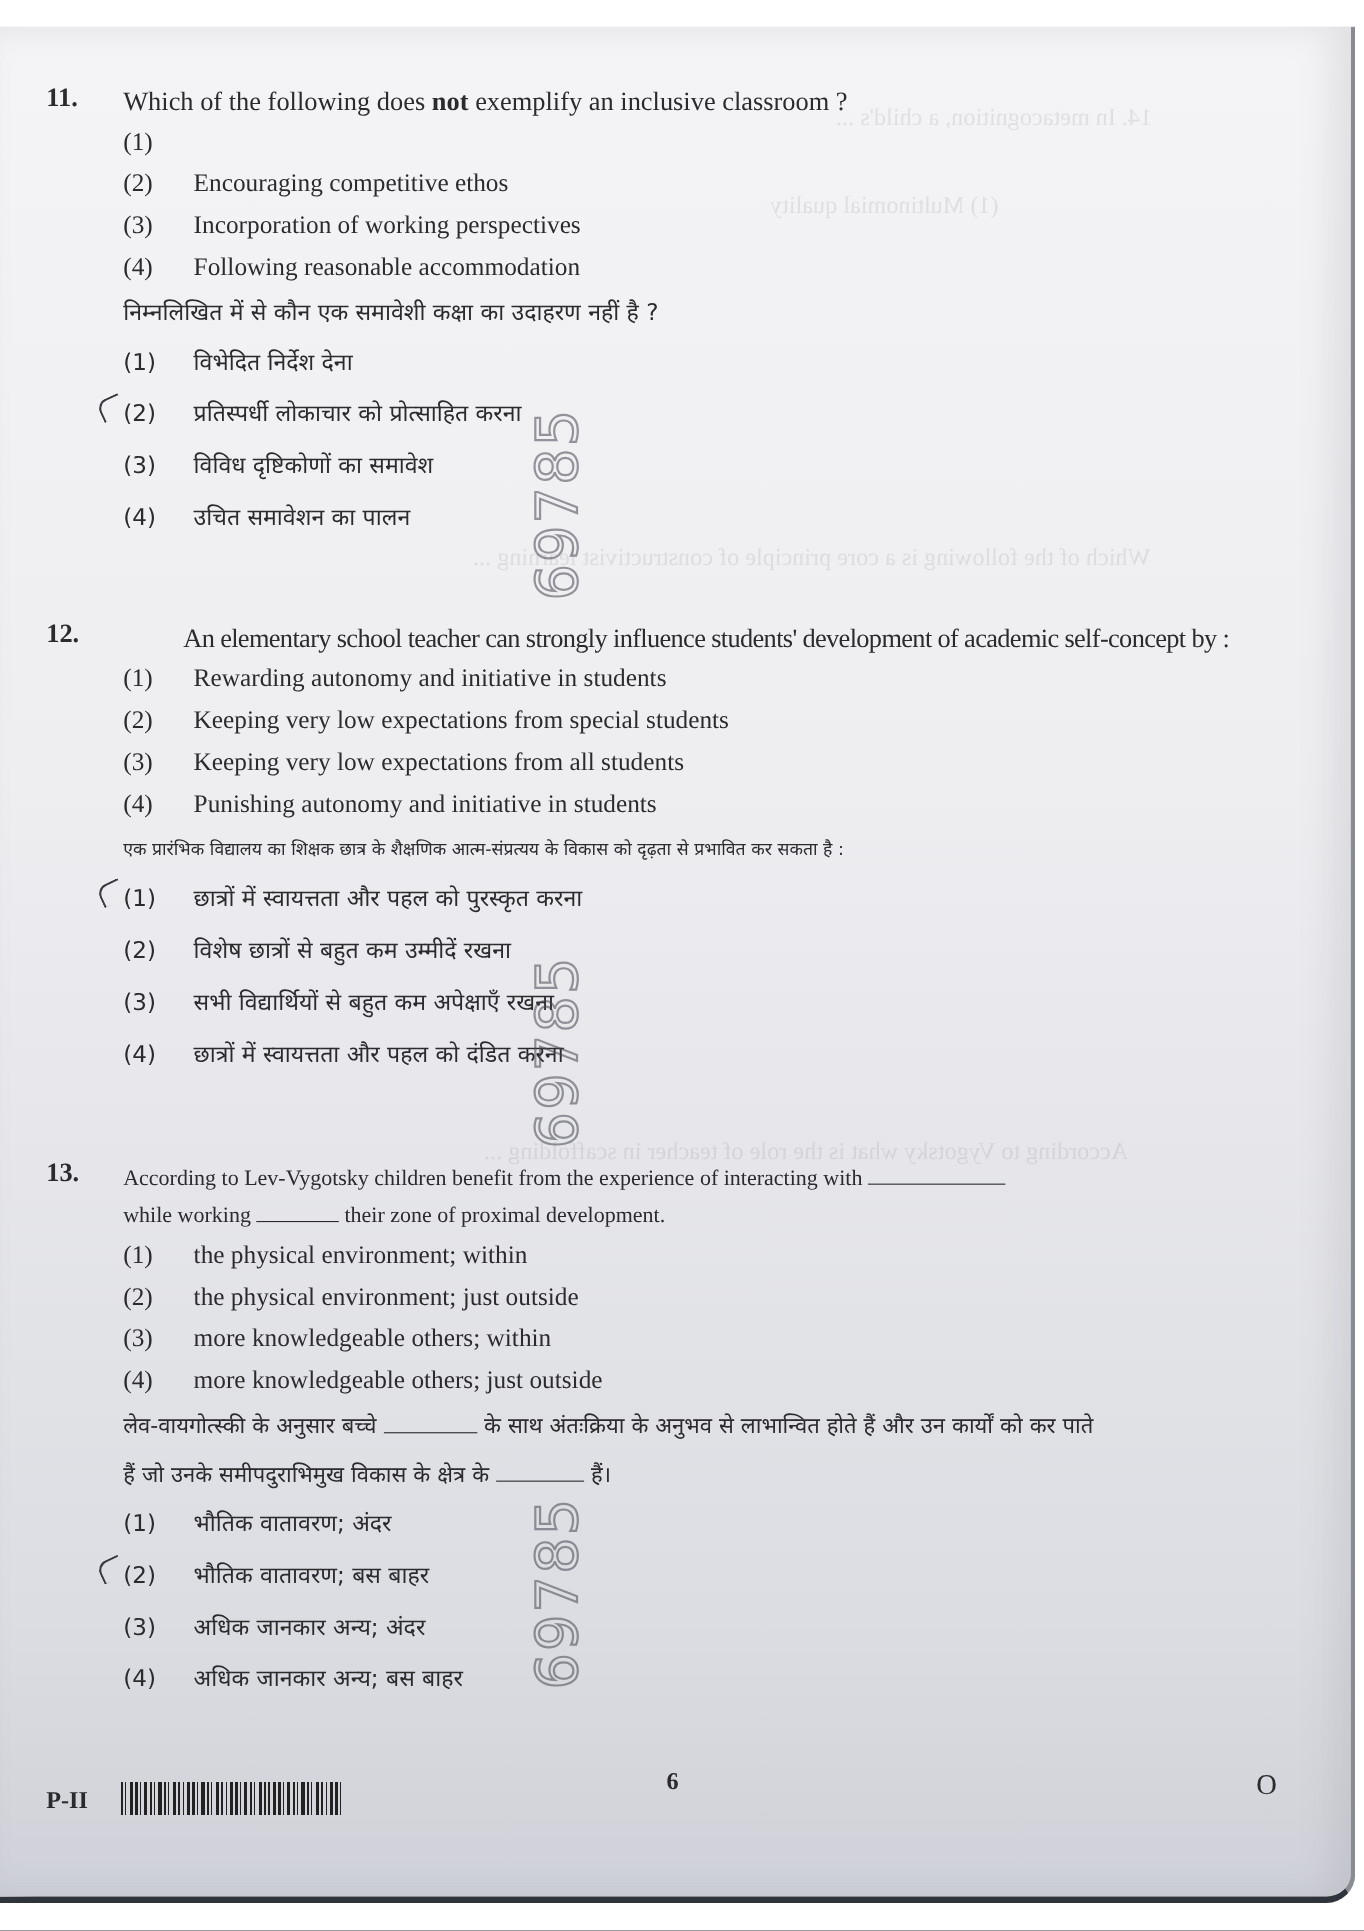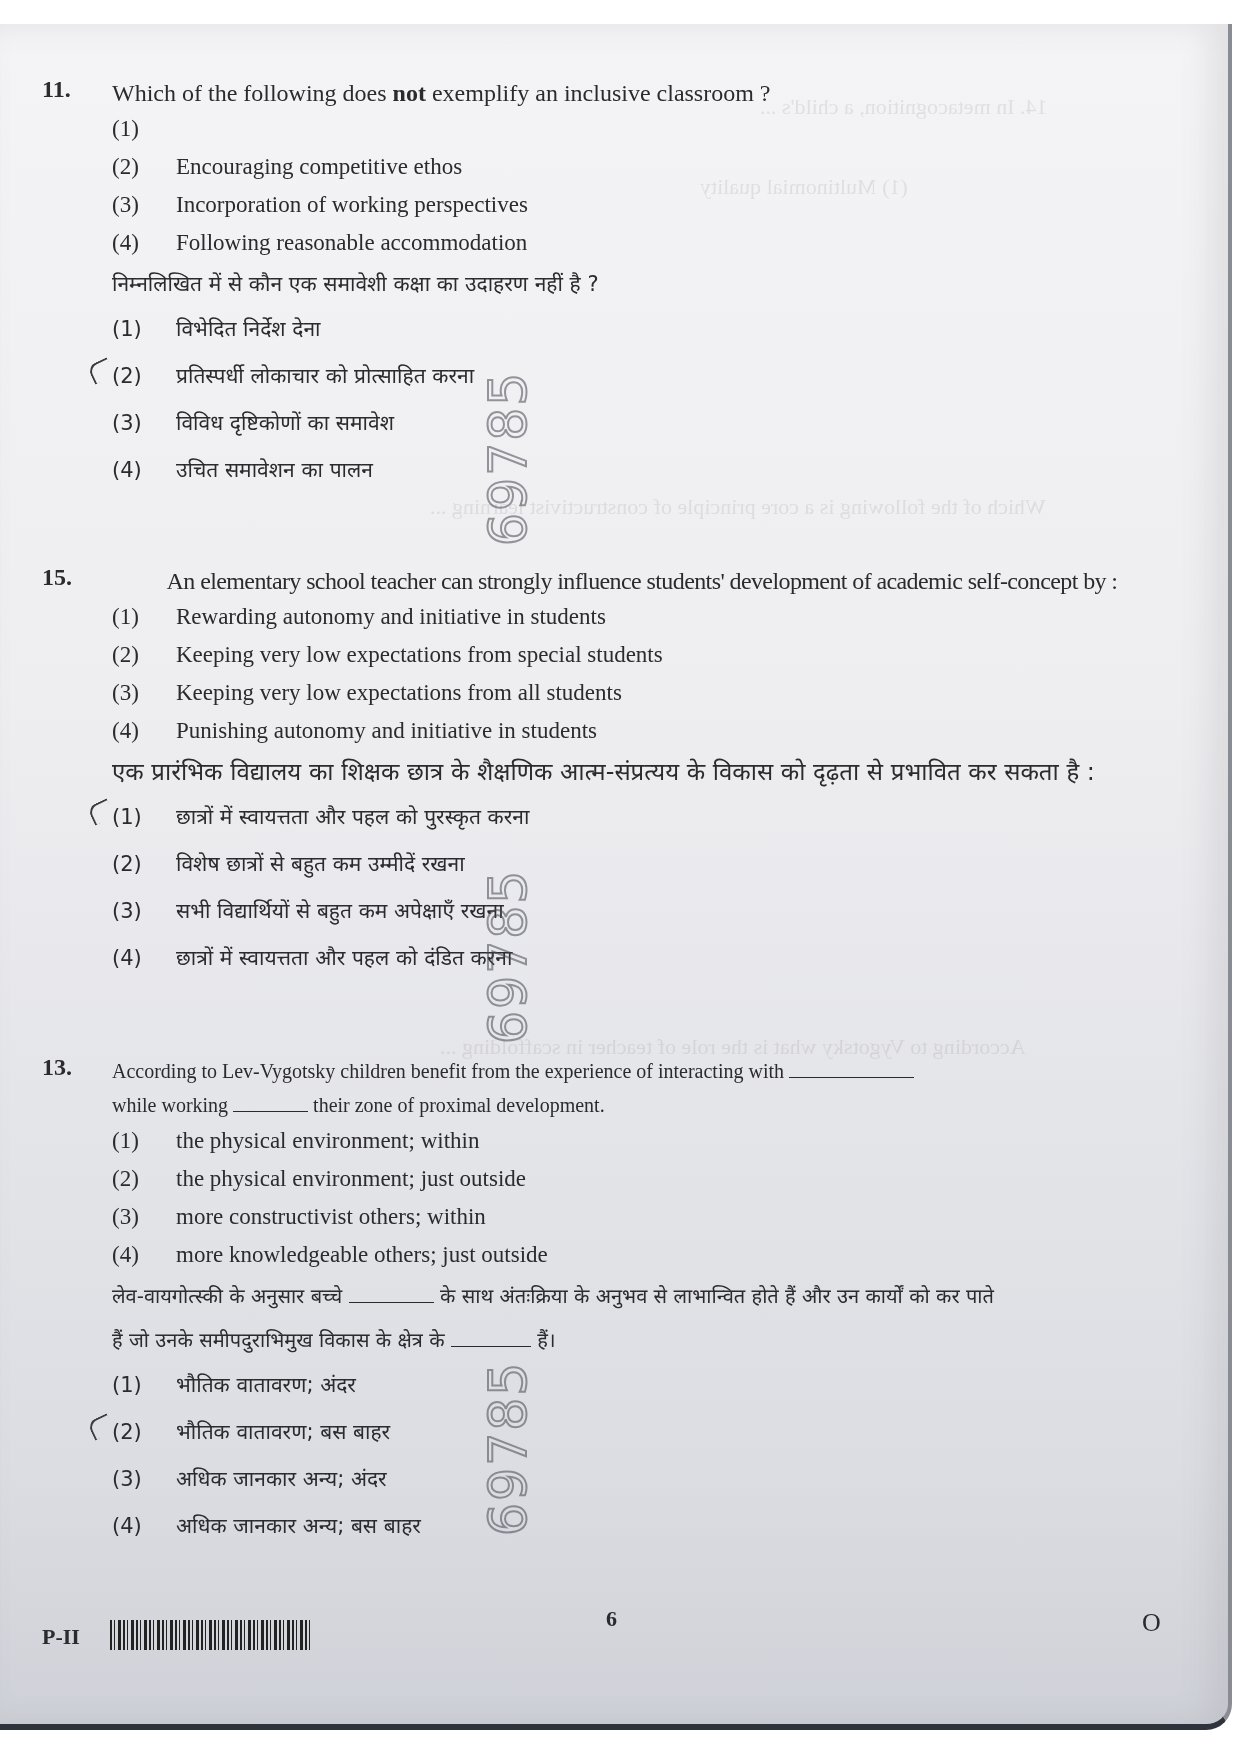--- a/index.html
+++ b/index.html
@@ -90,39 +90,39 @@
         <span class="n">(3)</span>
         <span class="t">विविध दृष्टिकोणों का समावेश</span>
       </div>
     <div class="opt hi hopt">
         <span class="n">(4)</span>
         <span class="t">उचित समावेशन का पालन</span>
       </div>
   </div>
 
   <div class="q" style="top:540px;">
-    <span class="qnum">15.</span>
+    <span class="qnum">12.</span>
     <div class="qtext" style="letter-spacing:-0.6px;text-align:center;">An elementary school teacher can strongly influence students' development of academic self-concept by :</div>
     <div class="opt">
         <span class="n">(1)</span>
         <span class="t">Rewarding autonomy and initiative in students</span>
       </div>
     <div class="opt">
         <span class="n">(2)</span>
         <span class="t">Keeping very low expectations from special students</span>
       </div>
     <div class="opt">
         <span class="n">(3)</span>
         <span class="t">Keeping very low expectations from all students</span>
       </div>
     <div class="opt">
         <span class="n">(4)</span>
         <span class="t">Punishing autonomy and initiative in students</span>
       </div>
-    <div class="qtext hi" style="font-size:24px;">एक प्रारंभिक विद्यालय का शिक्षक छात्र के शैक्षणिक आत्म-संप्रत्यय के विकास को दृढ़ता से प्रभावित कर सकता है :</div>
+    <div class="qtext hi" style="font-size:16px;">एक प्रारंभिक विद्यालय का शिक्षक छात्र के शैक्षणिक आत्म-संप्रत्यय के विकास को दृढ़ता से प्रभावित कर सकता है :</div>
     <div class="opt hi hopt">
         <span class="tick"></span>
         <span class="n">(1)</span>
         <span class="t">छात्रों में स्वायत्तता और पहल को पुरस्कृत करना</span>
       </div>
     <div class="opt hi hopt">
         <span class="n">(2)</span>
         <span class="t">विशेष छात्रों से बहुत कम उम्मीदें रखना</span>
       </div>
     <div class="opt hi hopt">
@@ -147,21 +147,21 @@
     <div class="opt">
         <span class="n">(1)</span>
         <span class="t">the physical environment; within</span>
       </div>
     <div class="opt">
         <span class="n">(2)</span>
         <span class="t">the physical environment; just outside</span>
       </div>
     <div class="opt">
         <span class="n">(3)</span>
-        <span class="t">more constructivist others; within</span>
+        <span class="t">more knowledgeable others; within</span>
       </div>
     <div class="opt">
         <span class="n">(4)</span>
         <span class="t">more knowledgeable others; just outside</span>
       </div>
     <div class="qtext hi" style="font-size:20px;">
       <span>लेव-वायगोत्स्की के अनुसार बच्चे</span>
       <span class="blank" style="width:85px;"></span>
       <span>के साथ अंतःक्रिया के अनुभव से लाभान्वित होते हैं और उन कार्यों को कर पाते</span><br>
       <span>हैं जो उनके समीपदुराभिमुख विकास के क्षेत्र के</span>

